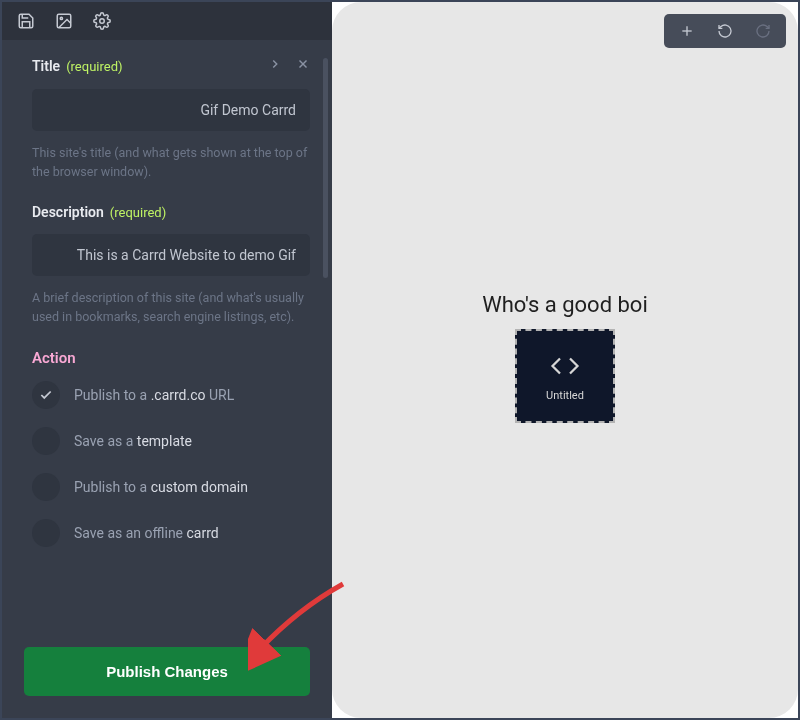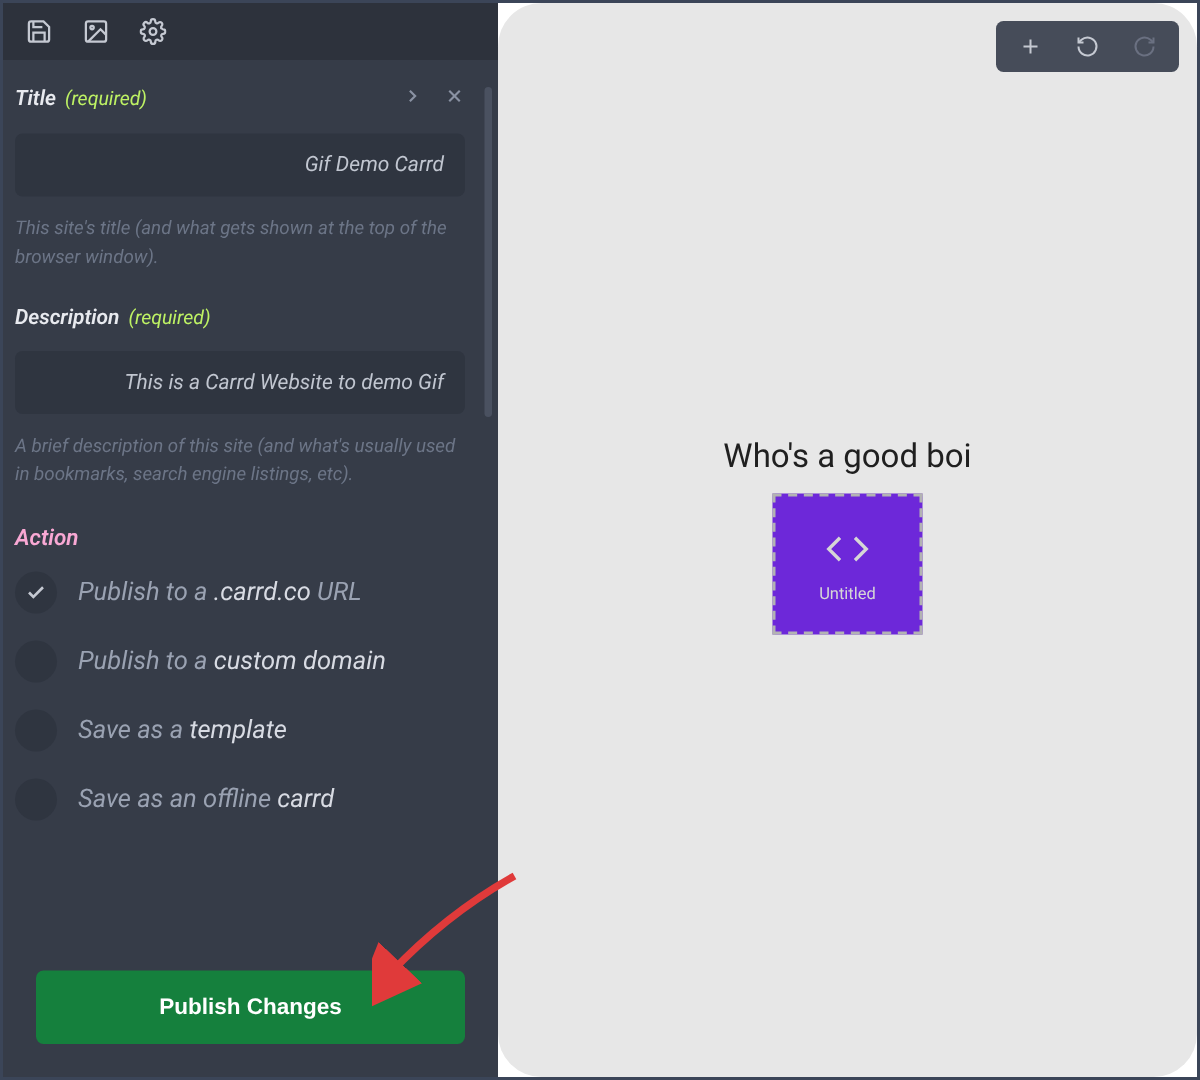--- a/index.html
+++ b/index.html
@@ -30,24 +30,23 @@
       height: 38px;
       display: flex;
       align-items: center;
       justify-content: center;
       color: #c5c9d2;
       cursor: pointer;
     }
     .topbar-icon svg { width: 18px; height: 18px; }
     .panel {
       flex: 1;
-      padding: 16px 22px 20px 8px;
+      padding: 16px 22px 20px 30px;
       overflow-y: auto;
       position: relative;
-      font-style: italic;
     }
     .panel-scroll {
       position: absolute;
       right: 4px;
       top: 18px;
       width: 5px;
       height: 220px;
       background: #4a5160;
       border-radius: 3px;
     }
@@ -89,21 +88,21 @@
       width: 28px;
       height: 28px;
       border-radius: 50%;
       background: #2f3540;
       display: flex;
       align-items: center;
       justify-content: center;
       flex-shrink: 0;
     }
     .radio-circle svg { width: 14px; height: 14px; color: #c5c9d2; }
-    .radio-label { color: #9aa2b2; font-size: 17px; }
+    .radio-label { color: #9aa2b2; font-size: 14px; }
     .radio-label .em { color: #d8dbe3; }
     .publish-btn {
       margin: 18px 22px 22px 22px;
       background: #15803d;
       color: #fff;
       border: none;
       border-radius: 5px;
       padding: 16px 0;
       font-size: 15px;
       font-weight: 600;
@@ -145,21 +144,21 @@
       margin-top: 290px;
       color: #1f1f1f;
       font-size: 22px;
       font-weight: 400;
     }
     .embed-block {
       margin-top: 12px;
       width: 100px;
       height: 94px;
       border: 2px dashed #b3b3b3;
-      background: #6d28d9;
+      background: #0f172a;
       display: flex;
       flex-direction: column;
       align-items: center;
       justify-content: center;
       gap: 8px;
     }
     .embed-block svg { width: 30px; height: 30px; color: #d6d6d6; }
     .embed-label { color: #d6d6d6; font-size: 11px; }
     .arrow-annot {
       position: absolute;
@@ -230,26 +229,26 @@
       <div class="radio-circle">
         <svg viewBox="0 0 24 24" fill="none" stroke="currentColor" stroke-width="3">
             <polyline points="20 6 9 17 4 12"></polyline>
           </svg>
       </div>
       <div class="radio-label"><span>Publish to a </span><span class="em">.carrd.co</span><span> URL</span></div>
     </div>
 
     <div class="radio-row">
       <div class="radio-circle"></div>
+      <div class="radio-label"><span>Save as a </span><span class="em">template</span><span></span></div>
+    </div>
+
+    <div class="radio-row">
+      <div class="radio-circle"></div>
       <div class="radio-label"><span>Publish to a </span><span class="em">custom domain</span><span></span></div>
-    </div>
-
-    <div class="radio-row">
-      <div class="radio-circle"></div>
-      <div class="radio-label"><span>Save as a </span><span class="em">template</span><span></span></div>
     </div>
 
     <div class="radio-row">
       <div class="radio-circle"></div>
       <div class="radio-label"><span>Save as an offline </span><span class="em">carrd</span><span></span></div>
     </div>
   </div>
 
   <button class="publish-btn">Publish Changes</button>
 </div>

